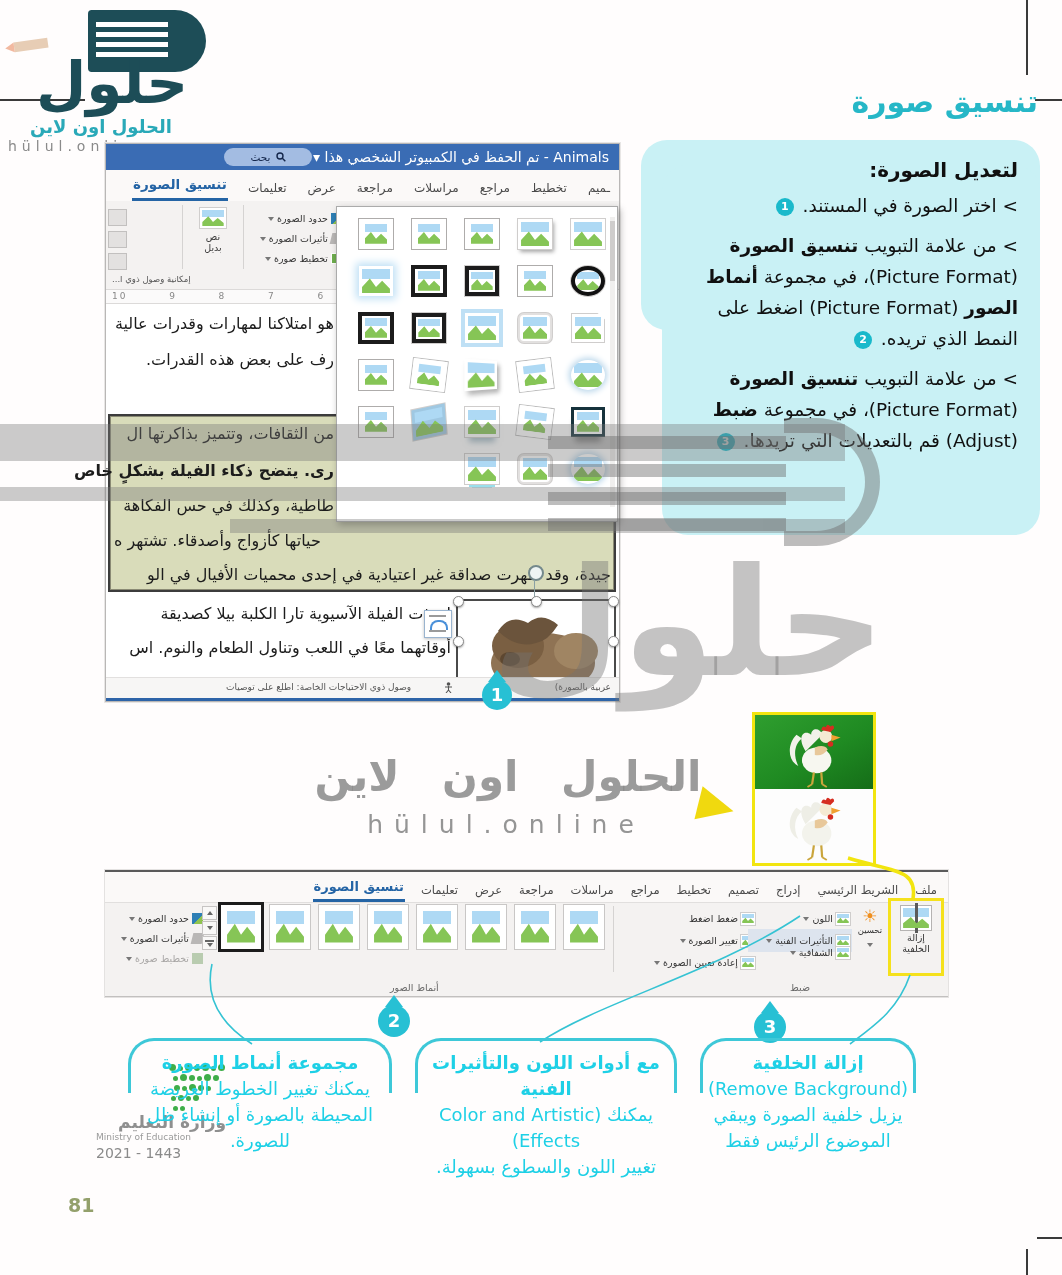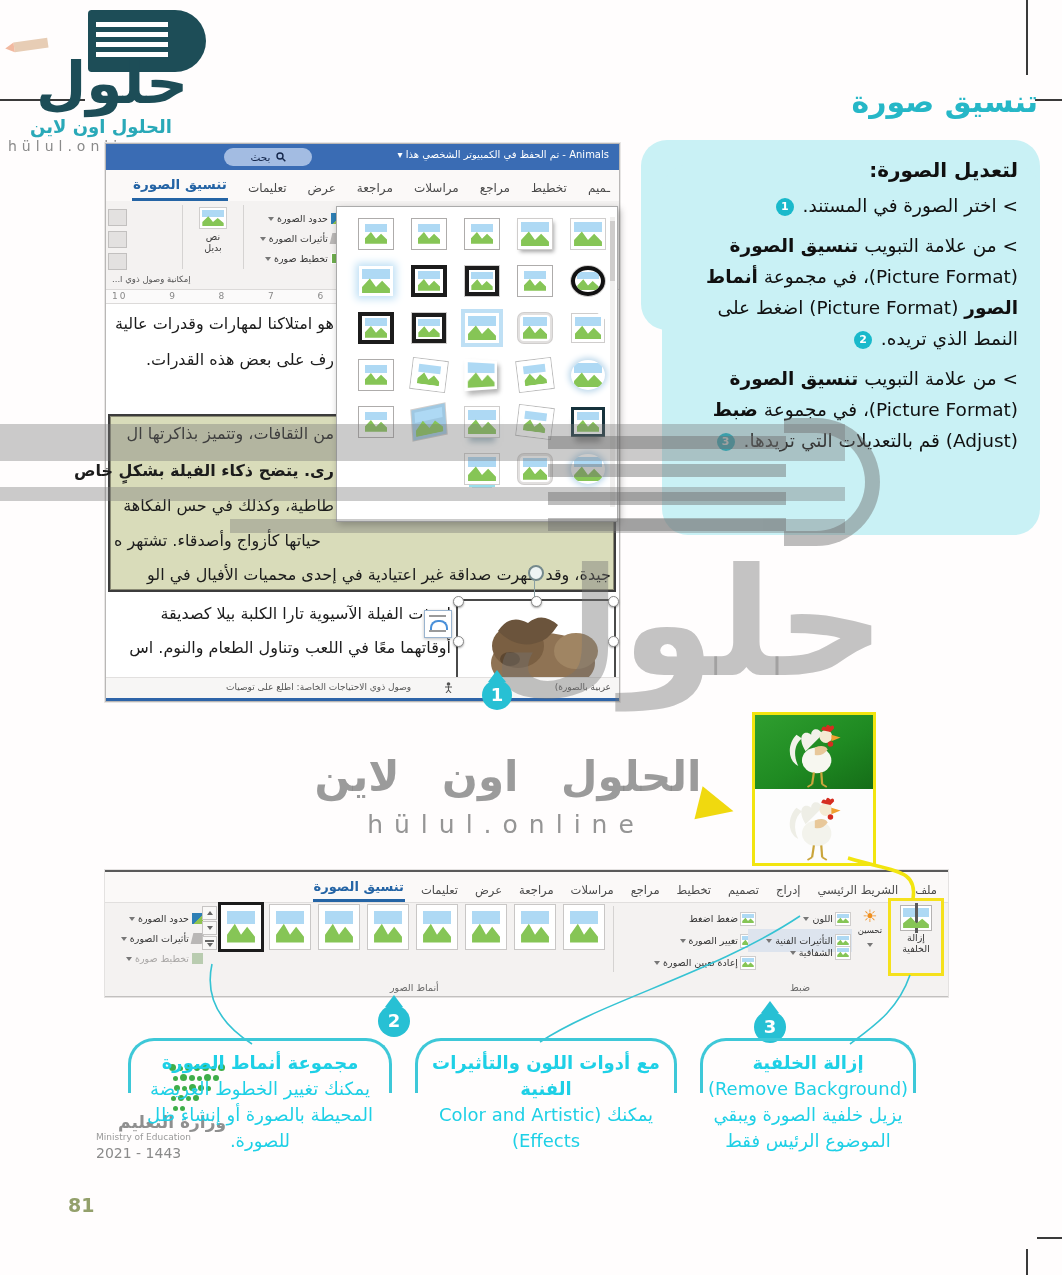--- a/index.html
+++ b/index.html
@@ -28,21 +28,21 @@
   .co-rect2{position:absolute;left:662px;top:165px;width:378px;height:370px;background:#c9f1f5;border-radius:26px;}
   .co-text{position:absolute;left:676px;top:158px;width:342px;direction:rtl;text-align:right;color:#101010;}
   .co-head{font-size:20px;font-weight:700;margin-bottom:8px;}
   .step{font-size:18.5px;line-height:31px;margin-bottom:9px;}
   .nbadge{display:inline-block;width:18px;height:18px;border-radius:50%;background:#19b9cb;color:#fff;
           font-size:11px;line-height:18px;text-align:center;font-weight:700;vertical-align:middle;margin:0 3px;}
   
   .w1{position:absolute;left:105px;top:143px;width:513px;height:557px;background:#fff;
       border:1px solid #b9b7b6;box-shadow:0 0 0 1px #e8e6e5;z-index:10;}
   .w1-titlebar{position:absolute;left:0;top:0;right:0;height:26px;background:#3a6cb4;}
-  .w1-title{position:absolute;right:10px;top:5px;font-size:10px;color:#fff;direction:rtl;white-space:nowrap;}
+  .w1-title{position:absolute;right:10px;top:5px;font-size:14px;color:#fff;direction:rtl;white-space:nowrap;}
   .w1-search{position:absolute;left:118px;top:4px;width:88px;height:18px;background:#a3bce2;border-radius:9px;
              display:flex;align-items:center;justify-content:center;gap:5px;font-size:10.5px;color:#14264a;direction:rtl;}
   .w1-tabs{position:absolute;left:0;top:26px;right:0;height:31px;background:#fbf9f8;border-bottom:1px solid #e1dfde;
            display:flex;flex-direction:row-reverse;align-items:flex-end;gap:19px;padding:0 8px 0 0;direction:ltr;}
   .rtab{font-size:12px;color:#4a4a4a;padding:6px 1px;white-space:nowrap;}
   .rtab.active{color:#2464a5;font-weight:700;font-size:13.5px;border-bottom:3px solid #2464a5;}
   .w1-ribbon{position:absolute;left:0;top:57px;right:0;height:88px;background:#f4f2f1;border-bottom:1px solid #d8d6d5;}
   .cuticon{position:absolute;width:17px;height:15px;background:#e3e1e0;border:1px solid #c2c0bf;}
   .altbtn{position:absolute;left:80px;top:5px;width:54px;height:66px;text-align:center;font-size:9.5px;color:#333;}
   .vdiv{position:absolute;width:1px;background:#d5d3d2;}
@@ -519,20 +519,21 @@
   <div class="drop" style="left:378px;top:1005px;">2</div>
   <div class="drop" style="left:754px;top:1011px;">3</div>
 
   <div class="bco" style="left:128px;top:1038px;width:264px;height:122px;">
     <div class="ttl"><span style="font-weight: 700;">مجموعة أنماط الصورة</span></div>
     <div>يمكنك تغيير الخطوط العريضة المحيطة بالصورة أو إنشاء ظل للصورة.</div>
   </div>
   <div class="bco" style="left:415px;top:1038px;width:262px;height:108px;">
     <div class="ttl"><span>مع أدوات </span><span style="font-weight: 700;">اللون والتأثيرات الفنية</span></div>
     <div>يمكنك (Color and Artistic Effects)</div>
+    <div>تغيير اللون والسطوع بسهولة.</div>
   </div>
   <div class="bco" style="left:700px;top:1038px;width:216px;height:114px;">
     <div class="ttl"><span style="font-weight: 700;">إزالة الخلفية</span></div>
     <div class="en">(Remove Background)</div>
     <div>يزيل خلفية الصورة ويبقي الموضوع الرئيس فقط</div>
   </div>
 
   <div class="ministry">
     <div class="dots">
       <div><b style="width:7px;height:7px;"></b><b style="width:5px;height:5px;"></b><b style="width:7px;height:7px;"></b><b style="width:6px;height:6px;"></b><b style="width:7px;height:7px;"></b><b style="width:5px;height:5px;"></b><b style="width:7px;height:7px;"></b></div>

